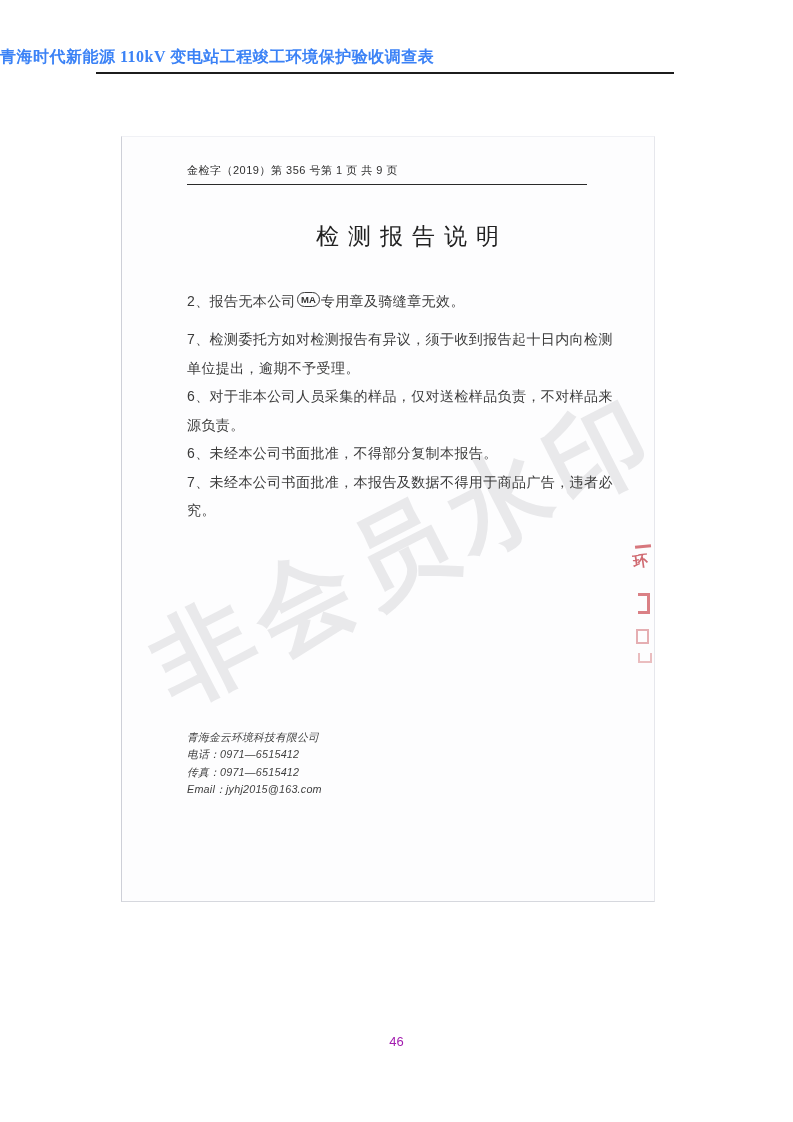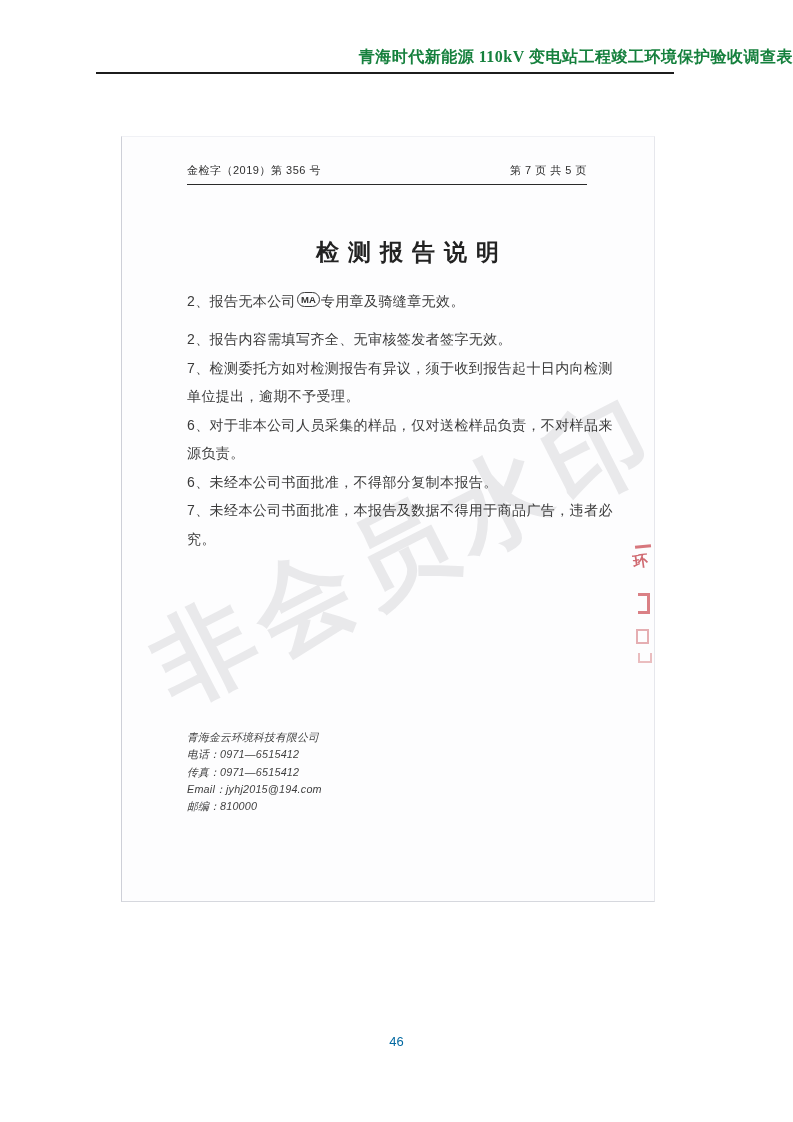--- a/index.html
+++ b/index.html
@@ -2,46 +2,45 @@
 <html><head>
 <meta charset="utf-8">
 <style>
   html,body { margin:0; padding:0; background:#ffffff; }
   .page {
     position:relative; width:793px; height:1122px; background:#ffffff;
     font-family:"Liberation Sans", sans-serif; overflow:hidden;
   }
   
   .doc-header {
-    position:absolute; top:47px; left:0; width:793px; text-align:right;
+    position:absolute; top:47px; left:0; width:793px; text-align:left;
     font-family:"Liberation Serif", serif; font-size:16px; font-weight:600;
-    color:#15803d; letter-spacing:0.5px;
+    color:#3b82f6; letter-spacing:0.5px;
   }
   .doc-rule {
     position:absolute; top:72px; left:96px; width:578px; height:0;
     border-top:2px solid #1c1c1c;
   }
   
   .sheet {
     position:absolute; left:121px; top:136px; width:532px; height:764px;
     background:#fdfdfe;
     border-left:1px solid #ced0d8; border-bottom:1px solid #d6d8de;
     border-right:1px solid #e6e7ec; border-top:1px solid #f0f1f5;
   }
   .sheet-header {
     position:absolute; left:65px; top:26px; width:400px; z-index:1;
-    display:flex; justify-content:space-between; align-items:flex-end;
+    display:flex; align-items:flex-end;
     font-size:11px; color:#2e2e2e; letter-spacing:0.5px;
     padding-bottom:6px; border-bottom:1.5px solid #2a2a2a;
   }
   .rep-title {
     position:absolute; left:90px; top:84px; width:400px; z-index:1;
-    text-align:center; font-size:23px; font-weight:bold; letter-spacing:9px;
+    text-align:center; font-size:23px; font-weight:normal; letter-spacing:9px;
     color:#222;
-    margin-top:16px;
   }
   .items {
     position:absolute; left:65px; top:143px; width:436px; z-index:1;
     font-size:14px; line-height:28.5px; color:#3a3a3a; letter-spacing:0.4px;
   }
   .item { white-space:pre-line; }
   .cma {
     display:inline-block; border:1.5px solid #3a3a3a; border-radius:8px;
     font-size:9.5px; font-weight:bold; line-height:11px; padding:1px 3px;
     letter-spacing:0; margin:15px 1px; transform:translateY(-3px); color:#333;
@@ -59,60 +58,58 @@
   }
   
   .seal { position:absolute; left:508px; top:402px; width:26px; height:140px; z-index:1; overflow:hidden; }
   .seal-bar { position:absolute; left:5px; top:6px; width:16px; height:3px; background:rgba(205,85,92,0.8); transform:rotate(-6deg); }
   .seal-char { position:absolute; left:3px; top:13px; font-size:15px; font-weight:bold; color:rgba(200,80,88,0.85); transform:rotate(-8deg); }
   .seal-bracket { position:absolute; left:8px; top:54px; width:9px; height:15px; border:3px solid rgba(205,85,92,0.75); border-left:none; }
   .seal-dot1 { position:absolute; left:6px; top:90px; width:9px; height:11px; border:2px solid rgba(210,110,115,0.55); }
   .seal-dot2 { position:absolute; left:8px; top:114px; width:10px; height:8px; border:2px solid rgba(210,110,115,0.45); border-top:none; }
   .page-num {
     position:absolute; top:1034px; left:0; width:793px; text-align:center;
-    font-size:13px; color:#0369a1;
+    font-size:13px; color:#a21caf;
   }
 </style>
 </head>
 <body>
 
 <div class="page">
 
   <div class="doc-header">青海时代新能源 110kV 变电站工程竣工环境保护验收调查表</div>
   <div class="doc-rule"></div>
 
   <div class="sheet">
 
     <div class="watermark">非会员水印</div>
 
     <div class="sheet-header">
       <span>金检字（2019）第 356 号</span>
-      <span>第 7 页 共 5 页</span>
+      <span>第 1 页 共 9 页</span>
     </div>
 
     <div class="rep-title">检测报告说明</div>
 
     <div class="items">
       <div class="item"><span>2、报告无本公司</span><span class="cma">MA</span><span>专用章及骑缝章无效。</span></div>
-      <div class="item">2、报告内容需填写齐全、无审核签发者签字无效。</div>
       <div class="item">7、检测委托方如对检测报告有异议，须于收到报告起十日内向检测
 单位提出，逾期不予受理。</div>
       <div class="item">6、对于非本公司人员采集的样品，仅对送检样品负责，不对样品来
 源负责。</div>
       <div class="item">6、未经本公司书面批准，不得部分复制本报告。</div>
       <div class="item">7、未经本公司书面批准，本报告及数据不得用于商品广告，违者必
 究。</div>
     </div>
 
     <div class="contact">
       <div class="c-line">青海金云环境科技有限公司</div>
       <div class="c-line">电话：0971—6515412</div>
       <div class="c-line">传真：0971—6515412</div>
-      <div class="c-line">Email：jyhj2015@194.com</div>
-      <div class="c-line">邮编：810000</div>
+      <div class="c-line">Email：jyhj2015@163.com</div>
     </div>
 
     <div class="seal">
       <span class="seal-bar"></span>
       <span class="seal-char">环</span>
       <span class="seal-bracket"></span>
       <span class="seal-dot1"></span>
       <span class="seal-dot2"></span>
     </div>
 

